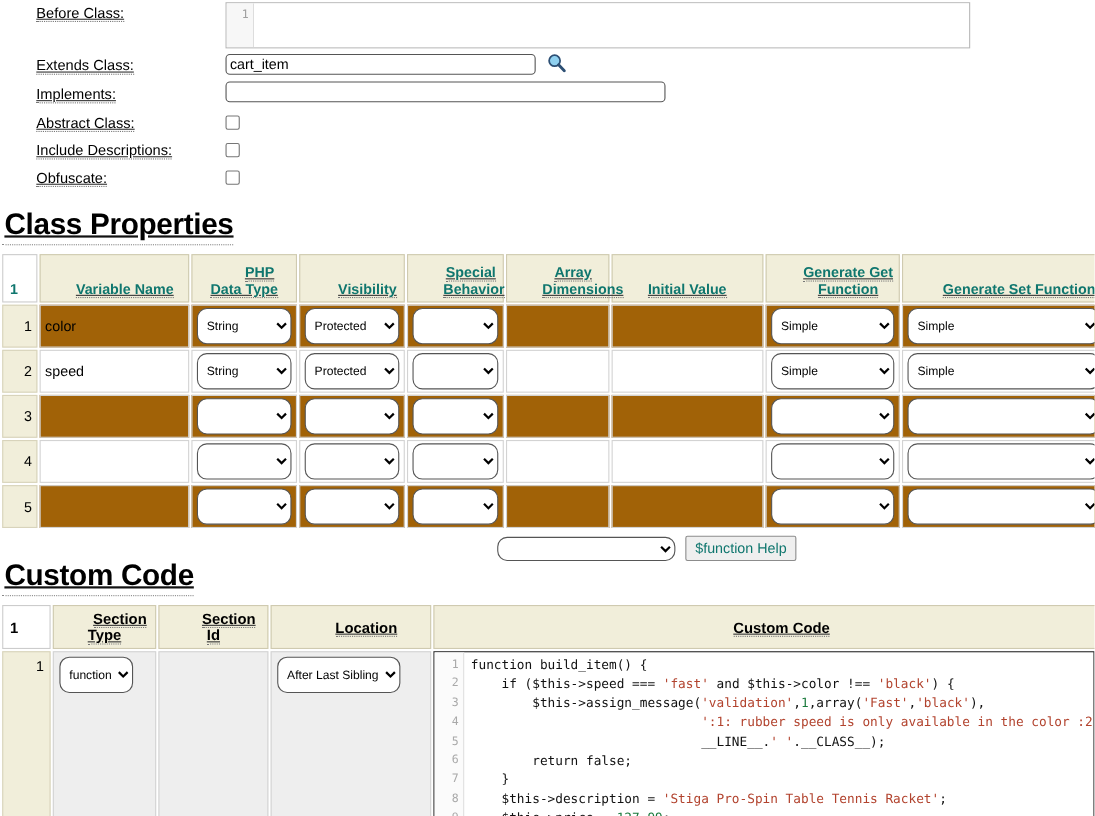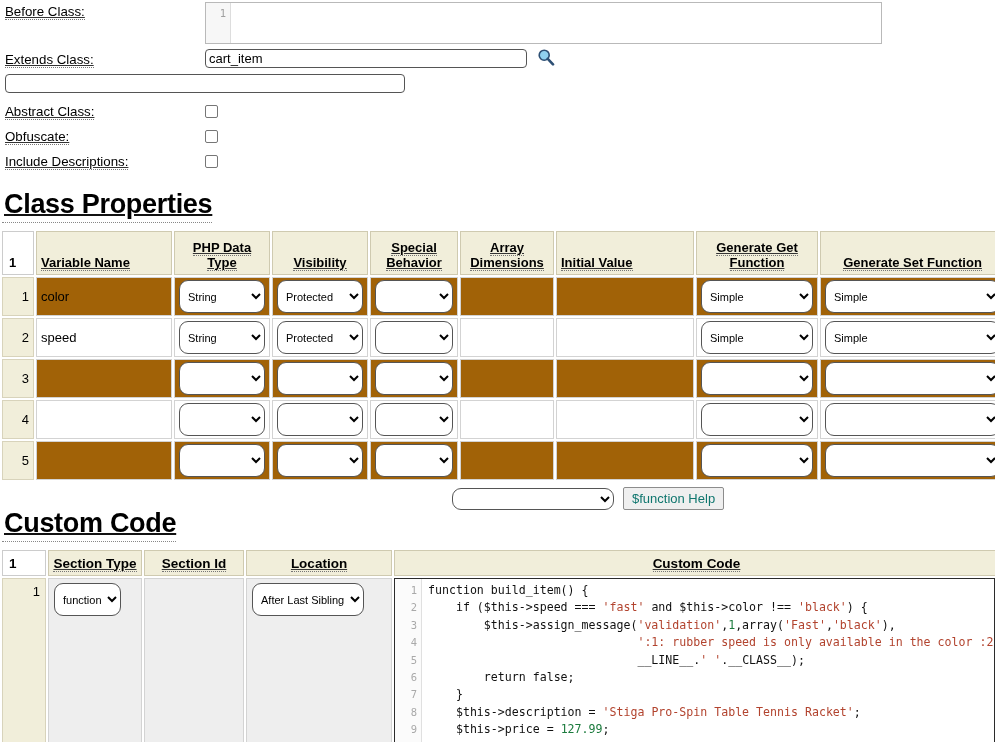--- a/index.html
+++ b/index.html
@@ -23,20 +23,21 @@
     font-size: 13.3px;
     line-height: 14px;
     color: #000;
     padding-top: 5px;
   }
   .tip {
     border-bottom: 1px dotted #777;
     text-decoration: underline;
     text-decoration-color: #333;
     display: inline;
+    margin-left: 28px;
   }
   .fctl { flex: 1; }
 
   
   .mini-editor {
     width: 677px;
     height: 42px;
     border: 1px solid #b9b9b9;
     background: #ffffff;
     display: flex;
@@ -62,21 +63,21 @@
     font-family: "Liberation Sans", sans-serif;
     font-size: 13px;
     height: 19px;
     padding: 1px 3px;
     border: 1px solid #555;
     border-radius: 4px;
     background: #fff;
     color: #000;
     outline: none;
   }
-  .extends-input { width: 322px; }
+  .extends-input { width: 282px; }
   .implements-input { width: 400px; }
 
   .magnifier { margin-left: 6px; vertical-align: -3px; }
 
   input.cb {
     -webkit-appearance: none;
     appearance: none;
     width: 13px; height: 13px;
     border: 1px solid #767676;
     border-radius: 2px;
@@ -109,21 +110,21 @@
   }
   table.grid th {
     background: #f1eeda;
     border: 1px solid #cfcab0;
     font-size: 13px;
     font-weight: bold;
     text-align: center;
     vertical-align: bottom;
     padding: 3px 4px 4px 4px;
     height: 44px;
-    color: #000000;
+    color: #0f766e;
   }
   table.grid th .tip { font-weight: bold; }
   table.grid th.idx {
     background: #ffffff;
     border: 1px solid #cccccc;
     text-align: left;
     vertical-align: bottom;
     padding-left: 6px;
   }
   table.grid th.lefty { text-align: left; }
@@ -294,46 +295,49 @@
         <span class="magnifier">
           <svg width="18" height="18" viewBox="0 0 18 18">
             <circle cx="7.2" cy="7.2" r="5" fill="#8fd0ef" stroke="#2d4f74" stroke-width="1.6"></circle>
             <line x1="10.8" y1="10.8" x2="16" y2="16.4" stroke="#2d4f74" stroke-width="2.6" stroke-linecap="round"></line>
           </svg>
         </span>
       </div>
     </div>
 
     <div class="frow" style="height:26px;">
+      <div class="flabel">
+        <span class="tip">Implements:</span>
+      </div>
       <div class="fctl">
         <input class="txt implements-input" type="text" value="" style="">
       </div>
     </div>
 
     <div class="frow" style="height:25px;">
       <div class="flabel">
         <span class="tip">Abstract Class:</span>
       </div>
       <div class="fctl" style="padding-top:3px;">
         <input class="cb" type="checkbox" style="">
       </div>
     </div>
 
     <div class="frow" style="height:25px;">
       <div class="flabel">
-        <span class="tip">Obfuscate:</span>
+        <span class="tip">Include Descriptions:</span>
       </div>
       <div class="fctl" style="padding-top:3px;">
         <input class="cb" type="checkbox" style="">
       </div>
     </div>
 
     <div class="frow" style="height:25px;">
       <div class="flabel">
-        <span class="tip">Include Descriptions:</span>
+        <span class="tip">Obfuscate:</span>
       </div>
       <div class="fctl" style="padding-top:3px;">
         <input class="cb" type="checkbox" style="">
       </div>
     </div>
 
   </div>
 
   <div style="padding:14px 0 6px 2px;">
     <h2 class="sec">Class Properties</h2>

